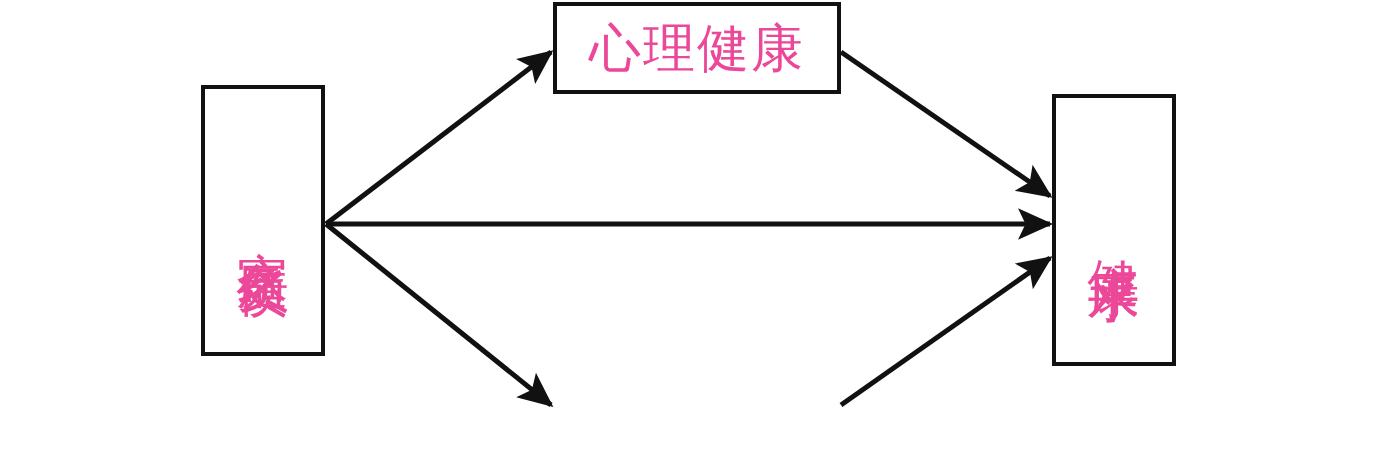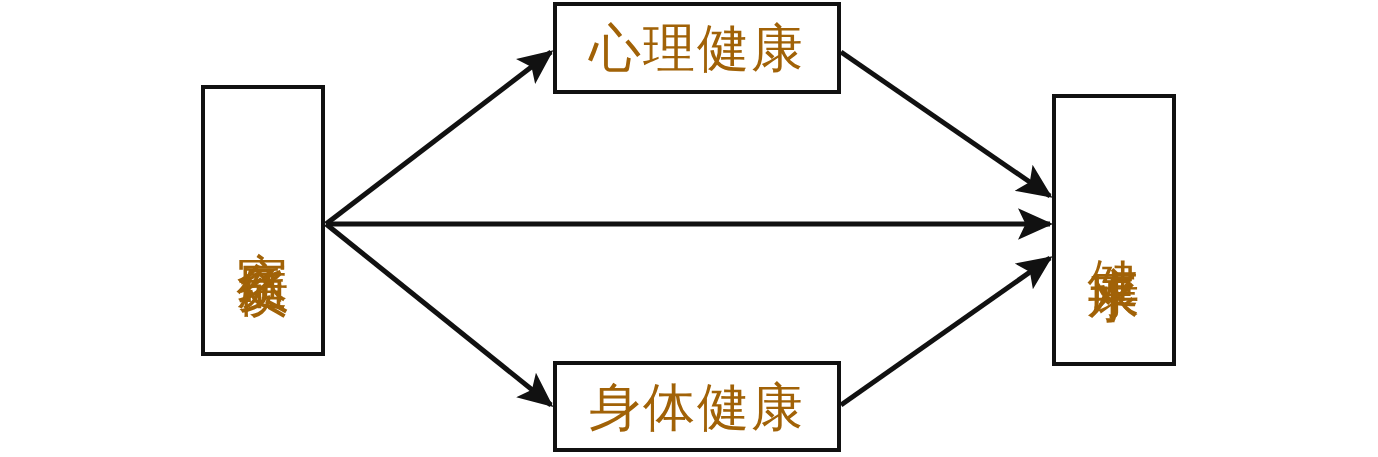--- a/index.html
+++ b/index.html
@@ -29,21 +29,21 @@
     position: absolute;
     box-sizing: border-box;
     background: #ffffff;
     border: 4px solid #111111;
     display: flex;
     align-items: center;
     justify-content: center;
     z-index: 5;
   }
   .node-label {
-    color: #a16207;
+    color: #ec4899;
     font-family: "DejaVu Serif", "Liberation Serif", serif;
     font-weight: 400;
     line-height: 1.0;
     text-align: center;
     white-space: nowrap;
   }
   
   .node-box.horizontal .node-label {
     font-size: 52px;
     letter-spacing: 2px;
@@ -85,21 +85,18 @@
   </svg>
 
   <div class="node-box vertical" id="node-family-debt">
     <span class="node-label">家庭负债</span>
   </div>
 
   <div class="node-box horizontal" id="node-mental-health">
     <span class="node-label">心理健康</span>
   </div>
 
-  <div class="node-box horizontal" id="node-physical-health">
-    <span class="node-label">身体健康</span>
-  </div>
 
   <div class="node-box vertical" id="node-health-level">
     <span class="node-label">健康水平</span>
   </div>
 
 </div>
 
 </body></html>

